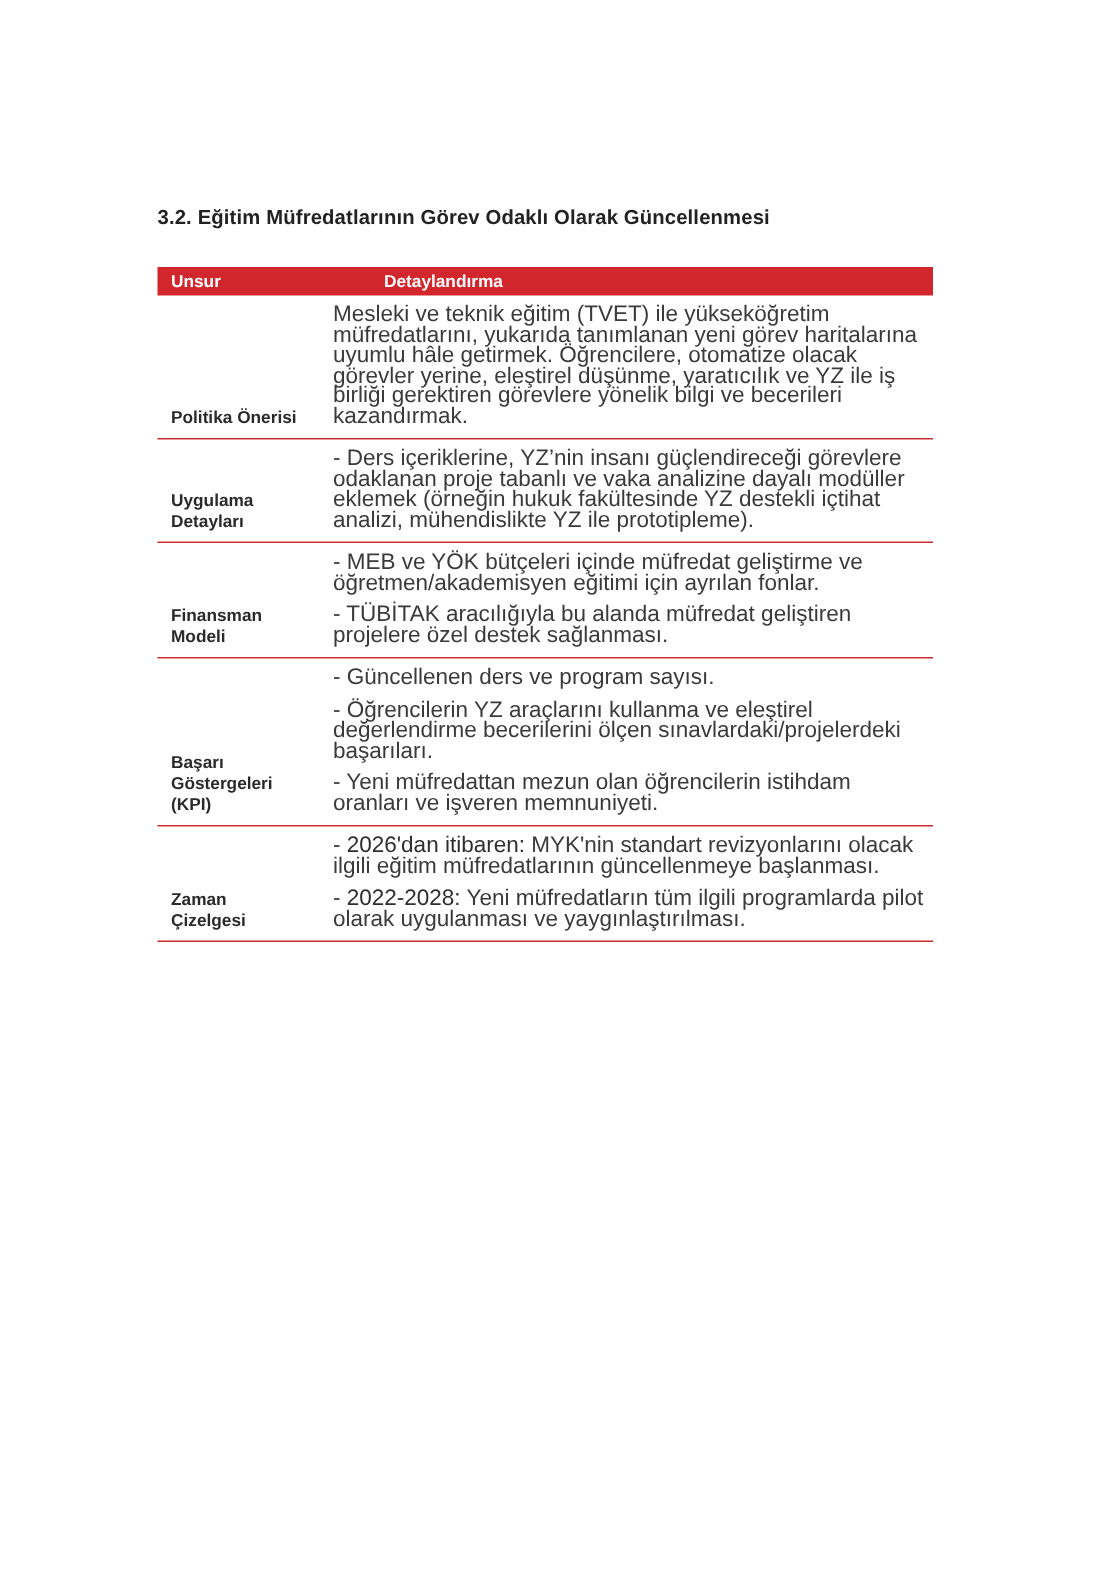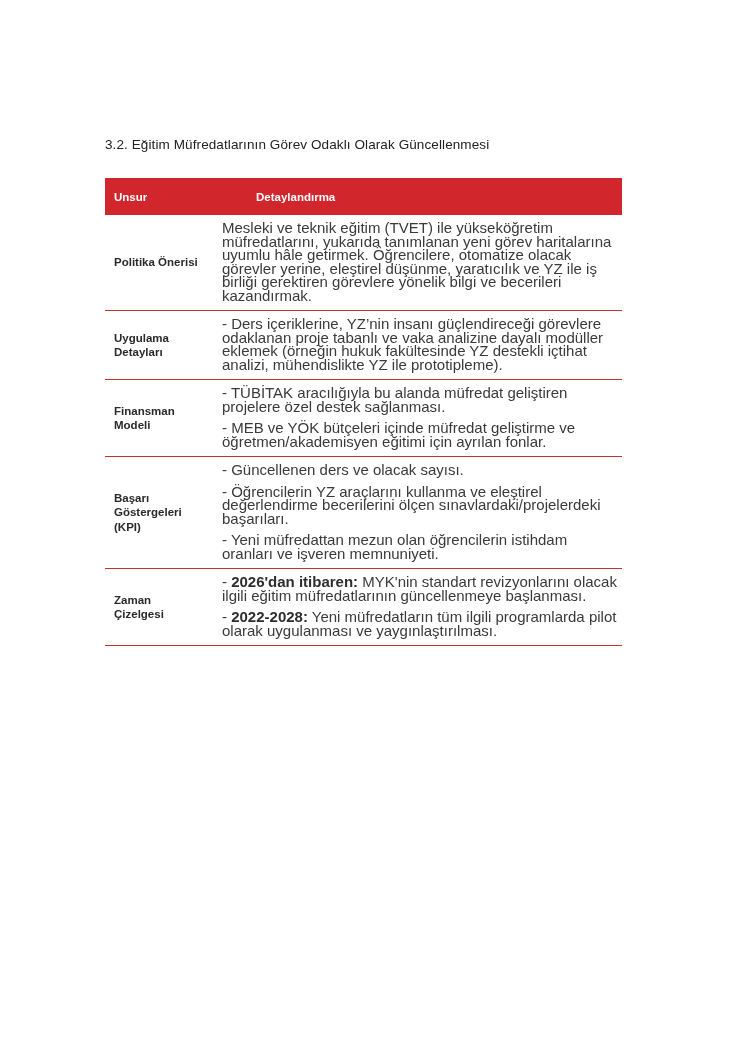--- a/index.html
+++ b/index.html
@@ -15,30 +15,30 @@
     background: #ffffff;
     overflow: hidden;
   }
   .content {
     position: absolute;
     left: 105px; top: 137px;
     width: 517px;
   }
   .section-title {
     font-size: 13.5px;
-    font-weight: 400;
+    font-weight: 700;
     color: #222222;
     margin: 0 0 26px 0;
     letter-spacing: 0.1px;
   }
   .policy-table { width: 100%; }
   .thead {
     display: flex;
     align-items: center;
-    height: 37px;
+    height: 19px;
     color: #ffffff;
     font-weight: 700;
     font-size: 11.5px;
   }
   .th-unsur {
     width: 117px;
     padding-left: 9px;
     box-sizing: border-box;
     flex-shrink: 0;
   }
@@ -46,37 +46,37 @@
   .trow {
     display: flex;
     border-bottom: 1.5px solid #C92F2F;
   }
   .cell-label {
     width: 117px;
     flex-shrink: 0;
     box-sizing: border-box;
     padding: 6px 8px 6px 9px;
     display: flex;
-    align-items: center;
+    align-items: flex-end;
     font-weight: 700;
     font-size: 11.5px;
     line-height: 1.22;
     color: #2a2a2a;
   }
   .cell-label span { white-space: pre-line; }
   .cell-detail {
     flex: 1;
     padding: 6px 2px 8px 0;
     font-size: 15px;
     line-height: 13.5px;
     color: #3a3a3a;
   }
   .cell-detail p { margin: 0; }
   .cell-detail p + p { margin-top: 8px; }
-  .cell-detail .b { font-weight: 700; color: #2e2e2e; }
+  .cell-detail .b { font-weight: 400; color: #2e2e2e; }
 </style>
 </head>
 <body>
 
 <div class="page">
   <div class="content">
 
     <h1 class="section-title">3.2. Eğitim Müfredatlarının Görev Odaklı Olarak Güncellenmesi</h1>
 
     <div class="policy-table">
@@ -104,33 +104,33 @@
           <p><span>- Ders içeriklerine, YZ’nin insanı güçlendireceği görevlere odaklanan proje tabanlı ve vaka analizine dayalı modüller eklemek (örneğin hukuk fakültesinde YZ destekli içtihat analizi, mühendislikte YZ ile prototipleme).</span><span class="b"></span><span></span></p>
         </div>
       </div>
 
       <div class="trow">
         <div class="cell-label">
           <span>Finansman
 Modeli</span>
         </div>
         <div class="cell-detail">
+          <p><span>- MEB ve YÖK bütçeleri içinde müfredat geliştirme ve öğretmen/akademisyen eğitimi için ayrılan fonlar.</span><span class="b"></span><span></span></p>
           <p><span>- TÜBİTAK aracılığıyla bu alanda müfredat geliştiren projelere özel destek sağlanması.</span><span class="b"></span><span></span></p>
-          <p><span>- MEB ve YÖK bütçeleri içinde müfredat geliştirme ve öğretmen/akademisyen eğitimi için ayrılan fonlar.</span><span class="b"></span><span></span></p>
         </div>
       </div>
 
       <div class="trow">
         <div class="cell-label">
           <span>Başarı
 Göstergeleri
 (KPI)</span>
         </div>
         <div class="cell-detail">
-          <p><span>- Güncellenen ders ve olacak sayısı.</span><span class="b"></span><span></span></p>
+          <p><span>- Güncellenen ders ve program sayısı.</span><span class="b"></span><span></span></p>
           <p><span>- Öğrencilerin YZ araçlarını kullanma ve eleştirel değerlendirme becerilerini ölçen sınavlardaki/projelerdeki başarıları.</span><span class="b"></span><span></span></p>
           <p><span>- Yeni müfredattan mezun olan öğrencilerin istihdam oranları ve işveren memnuniyeti.</span><span class="b"></span><span></span></p>
         </div>
       </div>
 
       <div class="trow">
         <div class="cell-label">
           <span>Zaman
 Çizelgesi</span>
         </div>

